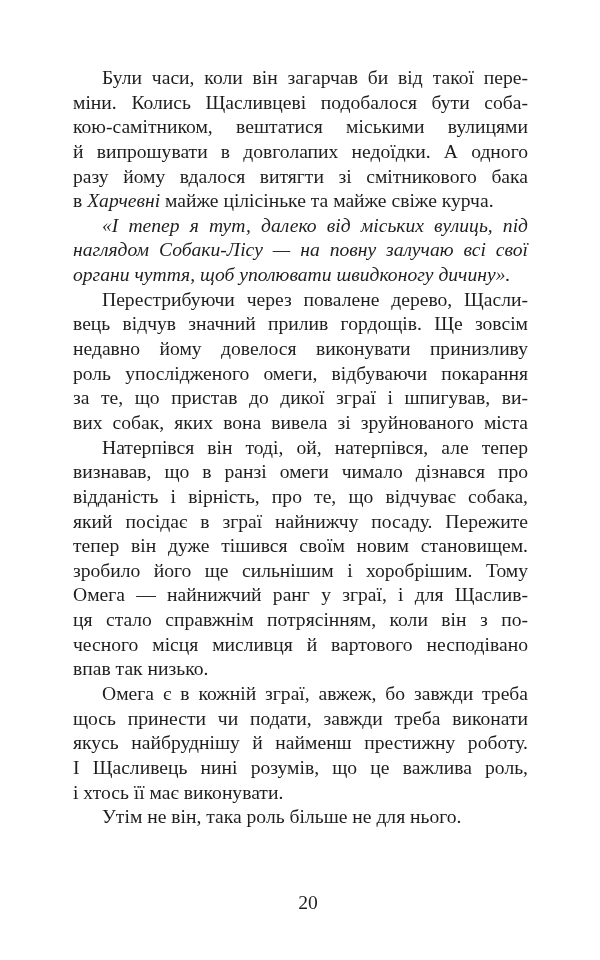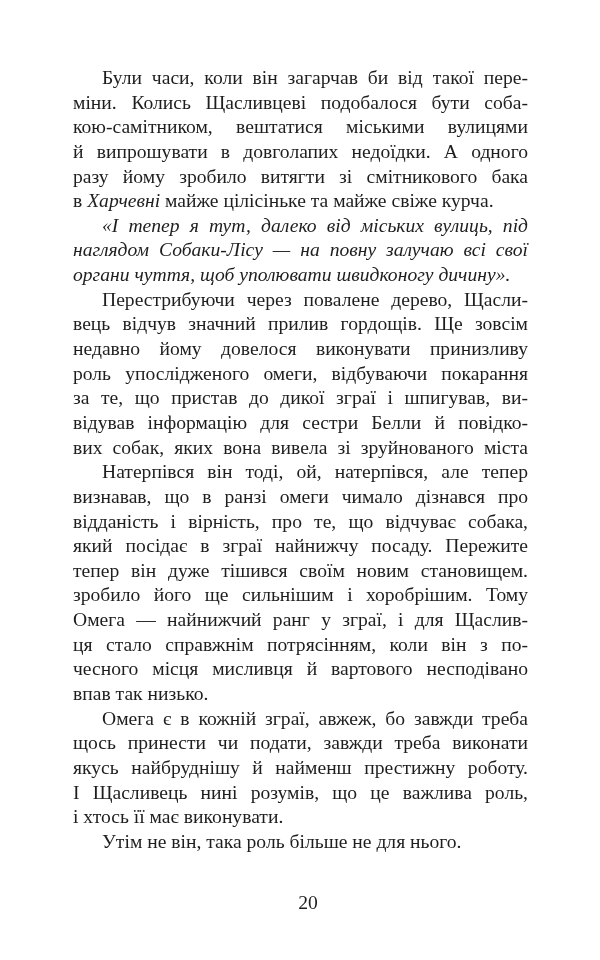--- a/index.html
+++ b/index.html
@@ -66,37 +66,36 @@
 <body>
 
 <div class="page">
   <div class="text-block">
 
     <div>
       <span class="line indent">Були часи, коли він загарчав би від такої пере-</span>
       <span class="line">міни. Колись Щасливцеві подобалося бути соба-</span>
       <span class="line">кою-самітником, вештатися міськими вулицями</span>
       <span class="line">й випрошувати в довголапих недоїдки. А одного</span>
-      <span class="line">разу йому зробило витягти зі смітникового бака</span>
+      <span class="line">разу йому вдалося витягти зі смітникового бака</span>
       <span class="line last"><span>в </span><span class="seg-italic">Харчевні</span><span> майже цілісіньке та майже свіже курча.</span></span>
     </div>
 
     <div>
       <span class="line indent italic">«І тепер я тут, далеко від міських вулиць, під</span>
       <span class="line italic">наглядом Собаки-Лісу — на повну залучаю всі свої</span>
       <span class="line italic last">органи чуття, щоб уполювати швидконогу дичину».</span>
     </div>
 
     <div>
       <span class="line indent">Перестрибуючи через повалене дерево, Щасли-</span>
       <span class="line">вець відчув значний прилив гордощів. Ще зовсім</span>
       <span class="line">недавно йому довелося виконувати принизливу</span>
       <span class="line">роль упослідженого омеги, відбуваючи покарання</span>
       <span class="line">за те, що пристав до дикої зграї і шпигував, ви-</span>
-      <span class="line">відував інформацію для сестри Белли й повідко-</span>
       <span class="line">вих собак, яких вона вивела зі зруйнованого міста</span>
     </div>
 
     <div>
       <span class="line indent">Натерпівся він тоді, ой, натерпівся, але тепер</span>
       <span class="line">визнавав, що в ранзі омеги чимало дізнався про</span>
       <span class="line">відданість і вірність, про те, що відчуває собака,</span>
       <span class="line">який посідає в зграї найнижчу посаду. Пережите</span>
       <span class="line">тепер він дуже тішився своїм новим становищем.</span>
       <span class="line">зробило його ще сильнішим і хоробрішим. Тому</span>

